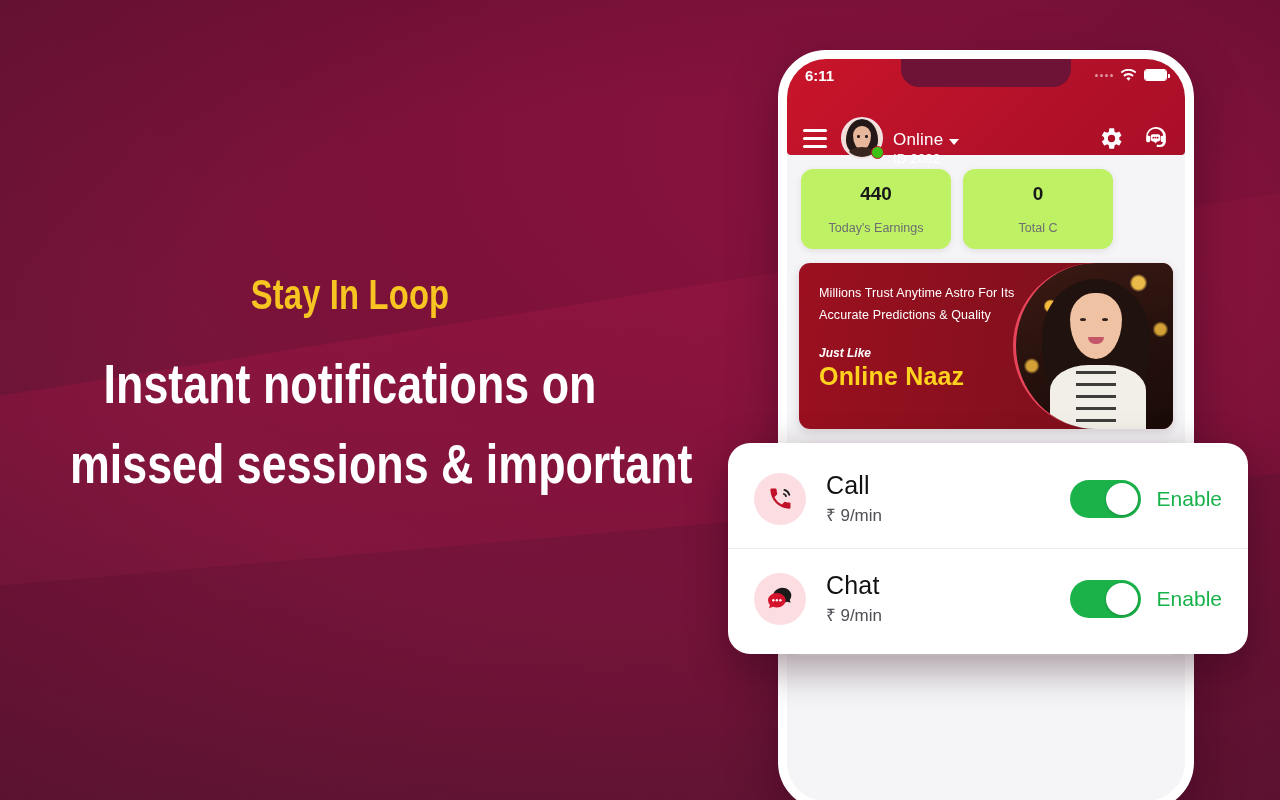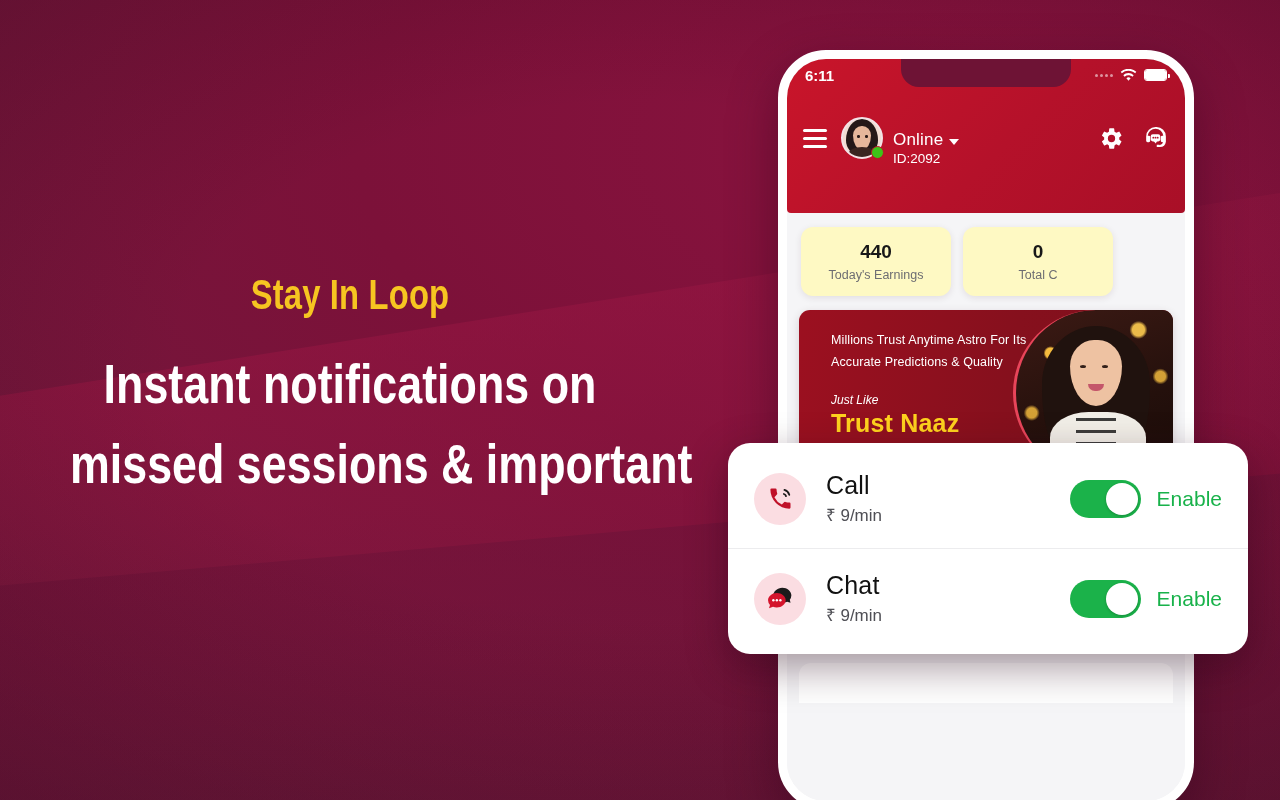--- a/index.html
+++ b/index.html
@@ -95,21 +95,21 @@
   .screen {
     position: absolute;
     inset: 0;
     background: #f5f5f7;
     overflow: hidden;
   }
 
   
   .appbar {
     position: relative;
-    height: 154px;
+    height: 96px;
     background: linear-gradient(135deg, #c9152a 0%, #b5112a 55%, #a90f27 100%);
     border-bottom-left-radius: 4px;
     border-bottom-right-radius: 4px;
     padding-left: 36px;
   }
   .notch {
     position: absolute;
     top: -2px;
     left: 50%;
     transform: translateX(-50%);
@@ -214,46 +214,46 @@
   
   .stats {
     display: flex;
     gap: 12px;
     padding: 14px 0 12px 14px;
     overflow: hidden;
   }
   .stat-card {
     flex: 0 0 auto;
     width: 150px;
-    background: #fef9c3;
+    background: #bef264;
     border-radius: 12px;
     padding: 14px 6px 14px;
     text-align: center;
     box-shadow: 0 2px 7px rgba(60,20,40,0.10);
   }
   .stat-val { font-size: 19px; font-weight: 700; color: #181818; }
-  .stat-lbl { font-size: 12.5px; color: #6d6d72; margin-top: 5px; }
+  .stat-lbl { font-size: 12.5px; color: #6d6d72; margin-top: 16px; }
 
   
   .banner {
     margin: 2px 12px 0;
     height: 166px;
     border-radius: 11px;
     overflow: hidden;
     position: relative;
     background: linear-gradient(100deg, #9c1020 0%, #86101d 55%, #7d0f1c 100%);
     box-shadow: 0 3px 10px rgba(60,20,40,0.16);
   }
   .banner-txt {
     position: absolute;
-    left: 32px; top: 20px; width: 220px;
+    left: 20px; top: 20px; width: 220px;
     color: #fff;
   }
   .banner-line { font-size: 12.5px; line-height: 1.72; letter-spacing: 0.1px; }
-  .banner-just { font-size: 12px; font-style: italic; font-weight: 400; margin-top: 20px; }
+  .banner-just { font-size: 12px; font-style: italic; font-weight: 700; margin-top: 20px; }
   .banner-name {
     font-size: 25px; font-weight: 800; color: #ffd21e; margin-top: 2px; letter-spacing: 0.2px;
   }
   .banner-photo {
     position: absolute;
     right: 0; top: 0; bottom: 0; width: 160px;
     background:
       radial-gradient(circle at 22% 26%, rgba(255,196,64,0.95) 0 5px, rgba(255,196,64,0) 7px),
       radial-gradient(circle at 40% 58%, rgba(255,196,64,0.9) 0 6px, rgba(255,196,64,0) 9px),
       radial-gradient(circle at 10% 62%, rgba(255,196,64,0.8) 0 5px, rgba(255,196,64,0) 8px),
@@ -492,21 +492,21 @@
         <div class="stat-val">0</div>
         <div class="stat-lbl">Total C</div>
       </div>
     </div>
 
     <div class="banner">
       <div class="banner-txt">
         <div class="banner-line">Millions Trust Anytime Astro For Its</div>
         <div class="banner-line">Accurate Predictions &amp; Quality</div>
         <div class="banner-just">Just Like</div>
-        <div class="banner-name">Trust Naaz</div>
+        <div class="banner-name">Online Naaz</div>
       </div>
       <div class="banner-photo">
         <span class="bp-hair"></span>
         <span class="bp-face"></span>
         <span class="bp-eye l"></span>
         <span class="bp-eye r"></span>
         <span class="bp-smile"></span>
         <span class="bp-dress"></span>
       </div>
     </div>

